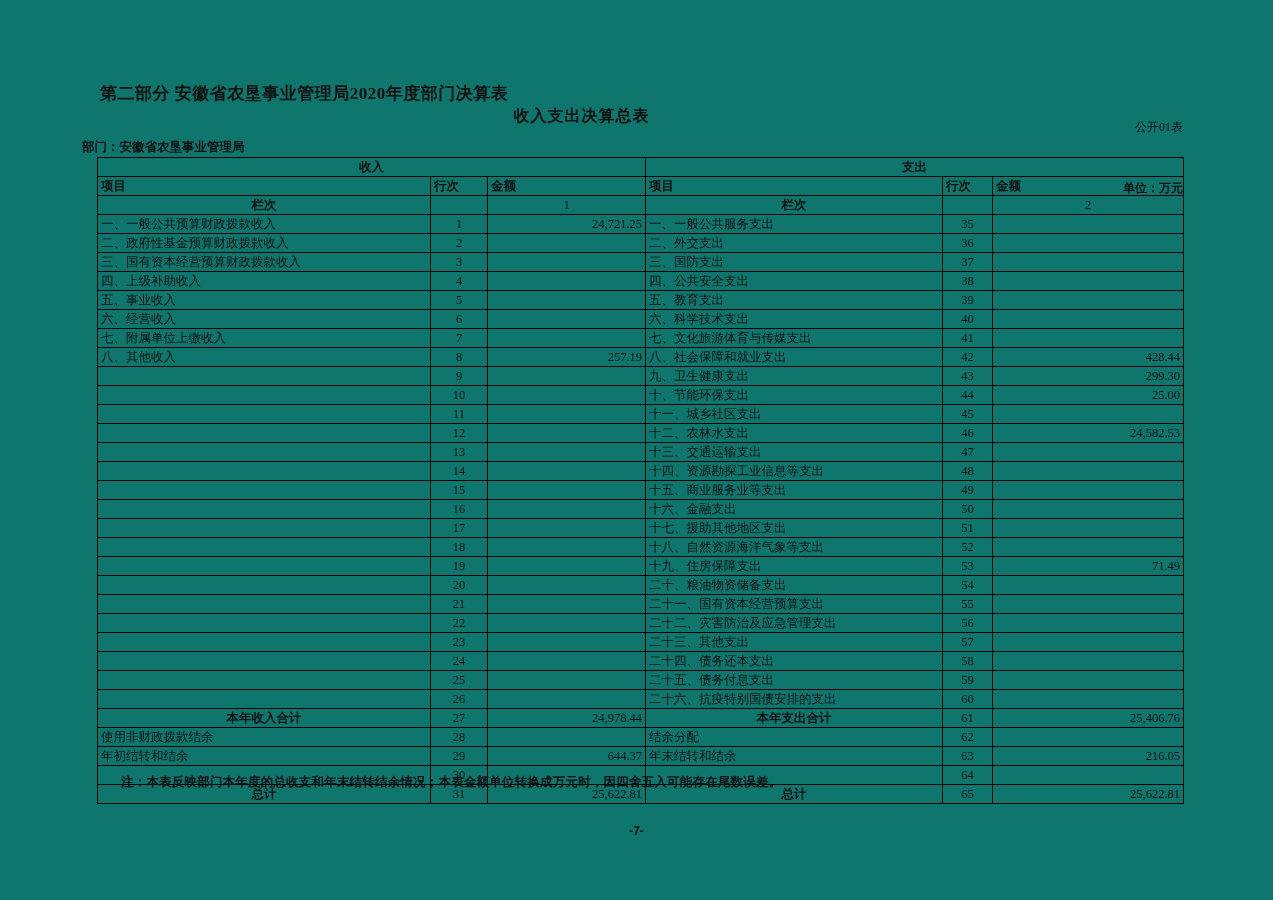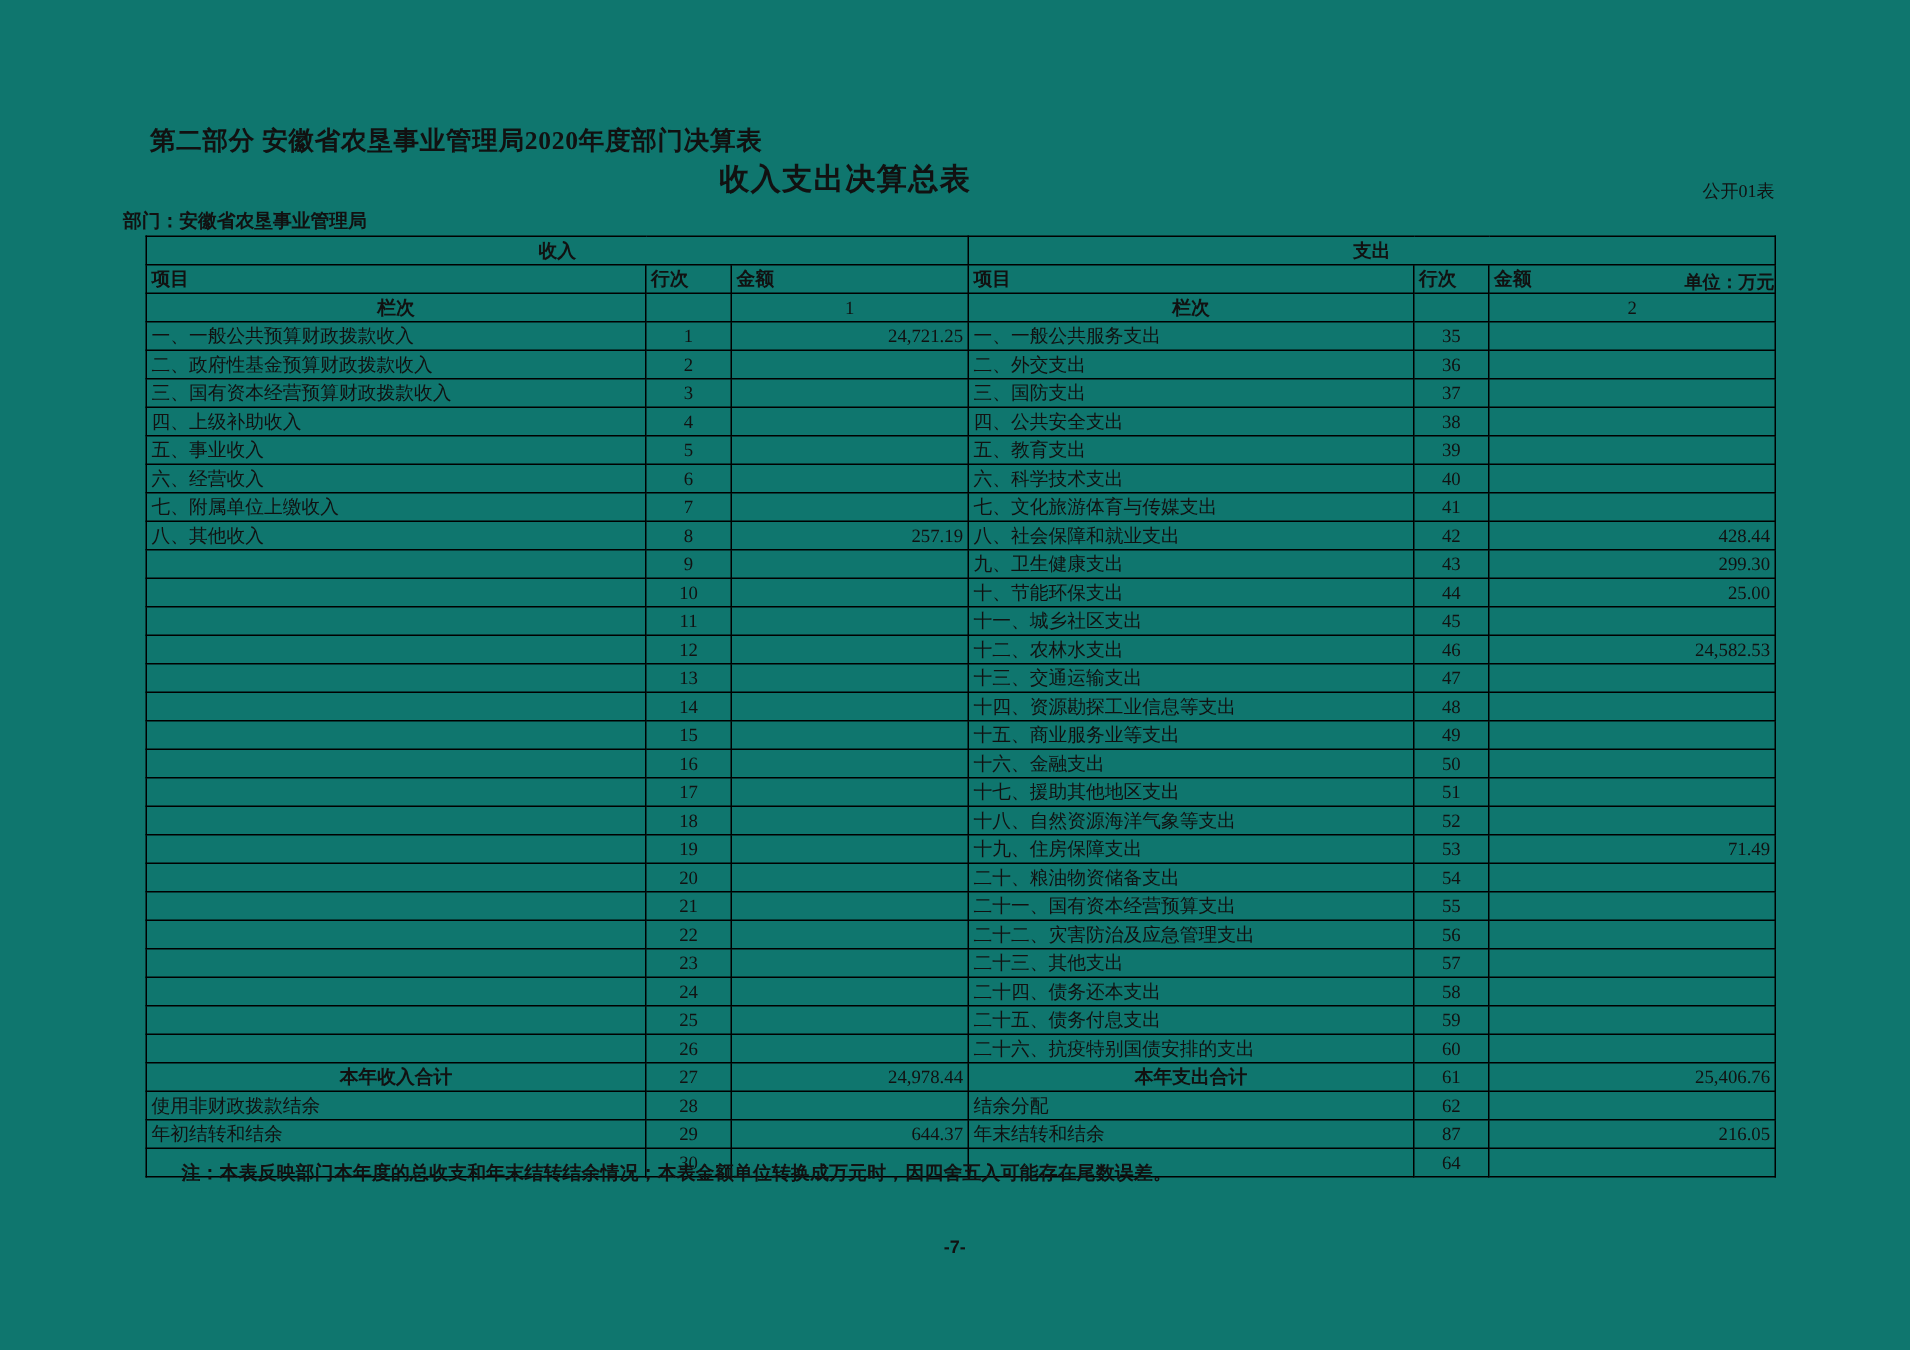--- a/index.html
+++ b/index.html
@@ -2,21 +2,21 @@
 <html><head>
 <meta charset="utf-8">
 <style>
   html,body{margin:0;padding:0;background:#ffffff;}
   body{width:1273px;height:900px;position:relative;overflow:hidden;
        font-family:"Liberation Serif","DejaVu Serif",serif;color:#111;}
   .page{position:absolute;inset:0;background:#0f766e;}
   .title{position:absolute;left:100px;top:82px;font-size:17px;font-weight:bold;
          letter-spacing:0.5px;white-space:nowrap;}
   .subtitle{position:absolute;left:0;top:106px;width:1127px;text-align:center;
-            font-size:20px;font-weight:bold;letter-spacing:1px;}
+            font-size:16px;font-weight:bold;letter-spacing:1px;padding-left:18px;}
   .table-code{position:absolute;right:90px;top:119px;font-size:12px;text-align:right;}
   .unit-label{position:absolute;right:90px;top:136px;font-size:12px;font-weight:bold;text-align:right;margin-top:44px;}
   .dept{position:absolute;left:82px;top:139px;font-size:12.5px;font-weight:bold;}
   table.main{position:absolute;left:97px;top:157px;width:1086px;
              border-collapse:collapse;table-layout:fixed;}
   table.main td{border:1px solid #000;font-size:12.5px;height:18px;
                 padding:0 3px;overflow:hidden;white-space:nowrap;line-height:17px;}
   td.band{height:19px;text-align:center;font-weight:bold;font-size:13px;}
   td.colhead{text-align:left;font-weight:bold;}
   td.lanci{text-align:center;font-weight:bold;height:17px;}
@@ -295,30 +295,38 @@
           <td class="amount"></td>
           <td class="item">结余分配</td>
           <td class="rowno">62</td>
           <td class="amount"></td>
         </tr>
         <tr>
           <td class="item">年初结转和结余</td>
           <td class="rowno">29</td>
           <td class="amount">644.37</td>
           <td class="item">年末结转和结余</td>
-          <td class="rowno">87</td>
+          <td class="rowno">63</td>
           <td class="amount">216.05</td>
         </tr>
         <tr>
           <td class="item"></td>
           <td class="rowno">30</td>
           <td class="amount"></td>
           <td class="item"></td>
           <td class="rowno">64</td>
           <td class="amount"></td>
+        </tr>
+        <tr>
+          <td class="item total">总计</td>
+          <td class="rowno">31</td>
+          <td class="amount">25,622.81</td>
+          <td class="item total">总计</td>
+          <td class="rowno">65</td>
+          <td class="amount">25,622.81</td>
         </tr>
       </tbody>
   </table>
 
   <div class="note">注：本表反映部门本年度的总收支和年末结转结余情况；本表金额单位转换成万元时，因四舍五入可能存在尾数误差。</div>
   <div class="pageno">-7-</div>
 
 </div>
 
 </body></html>

